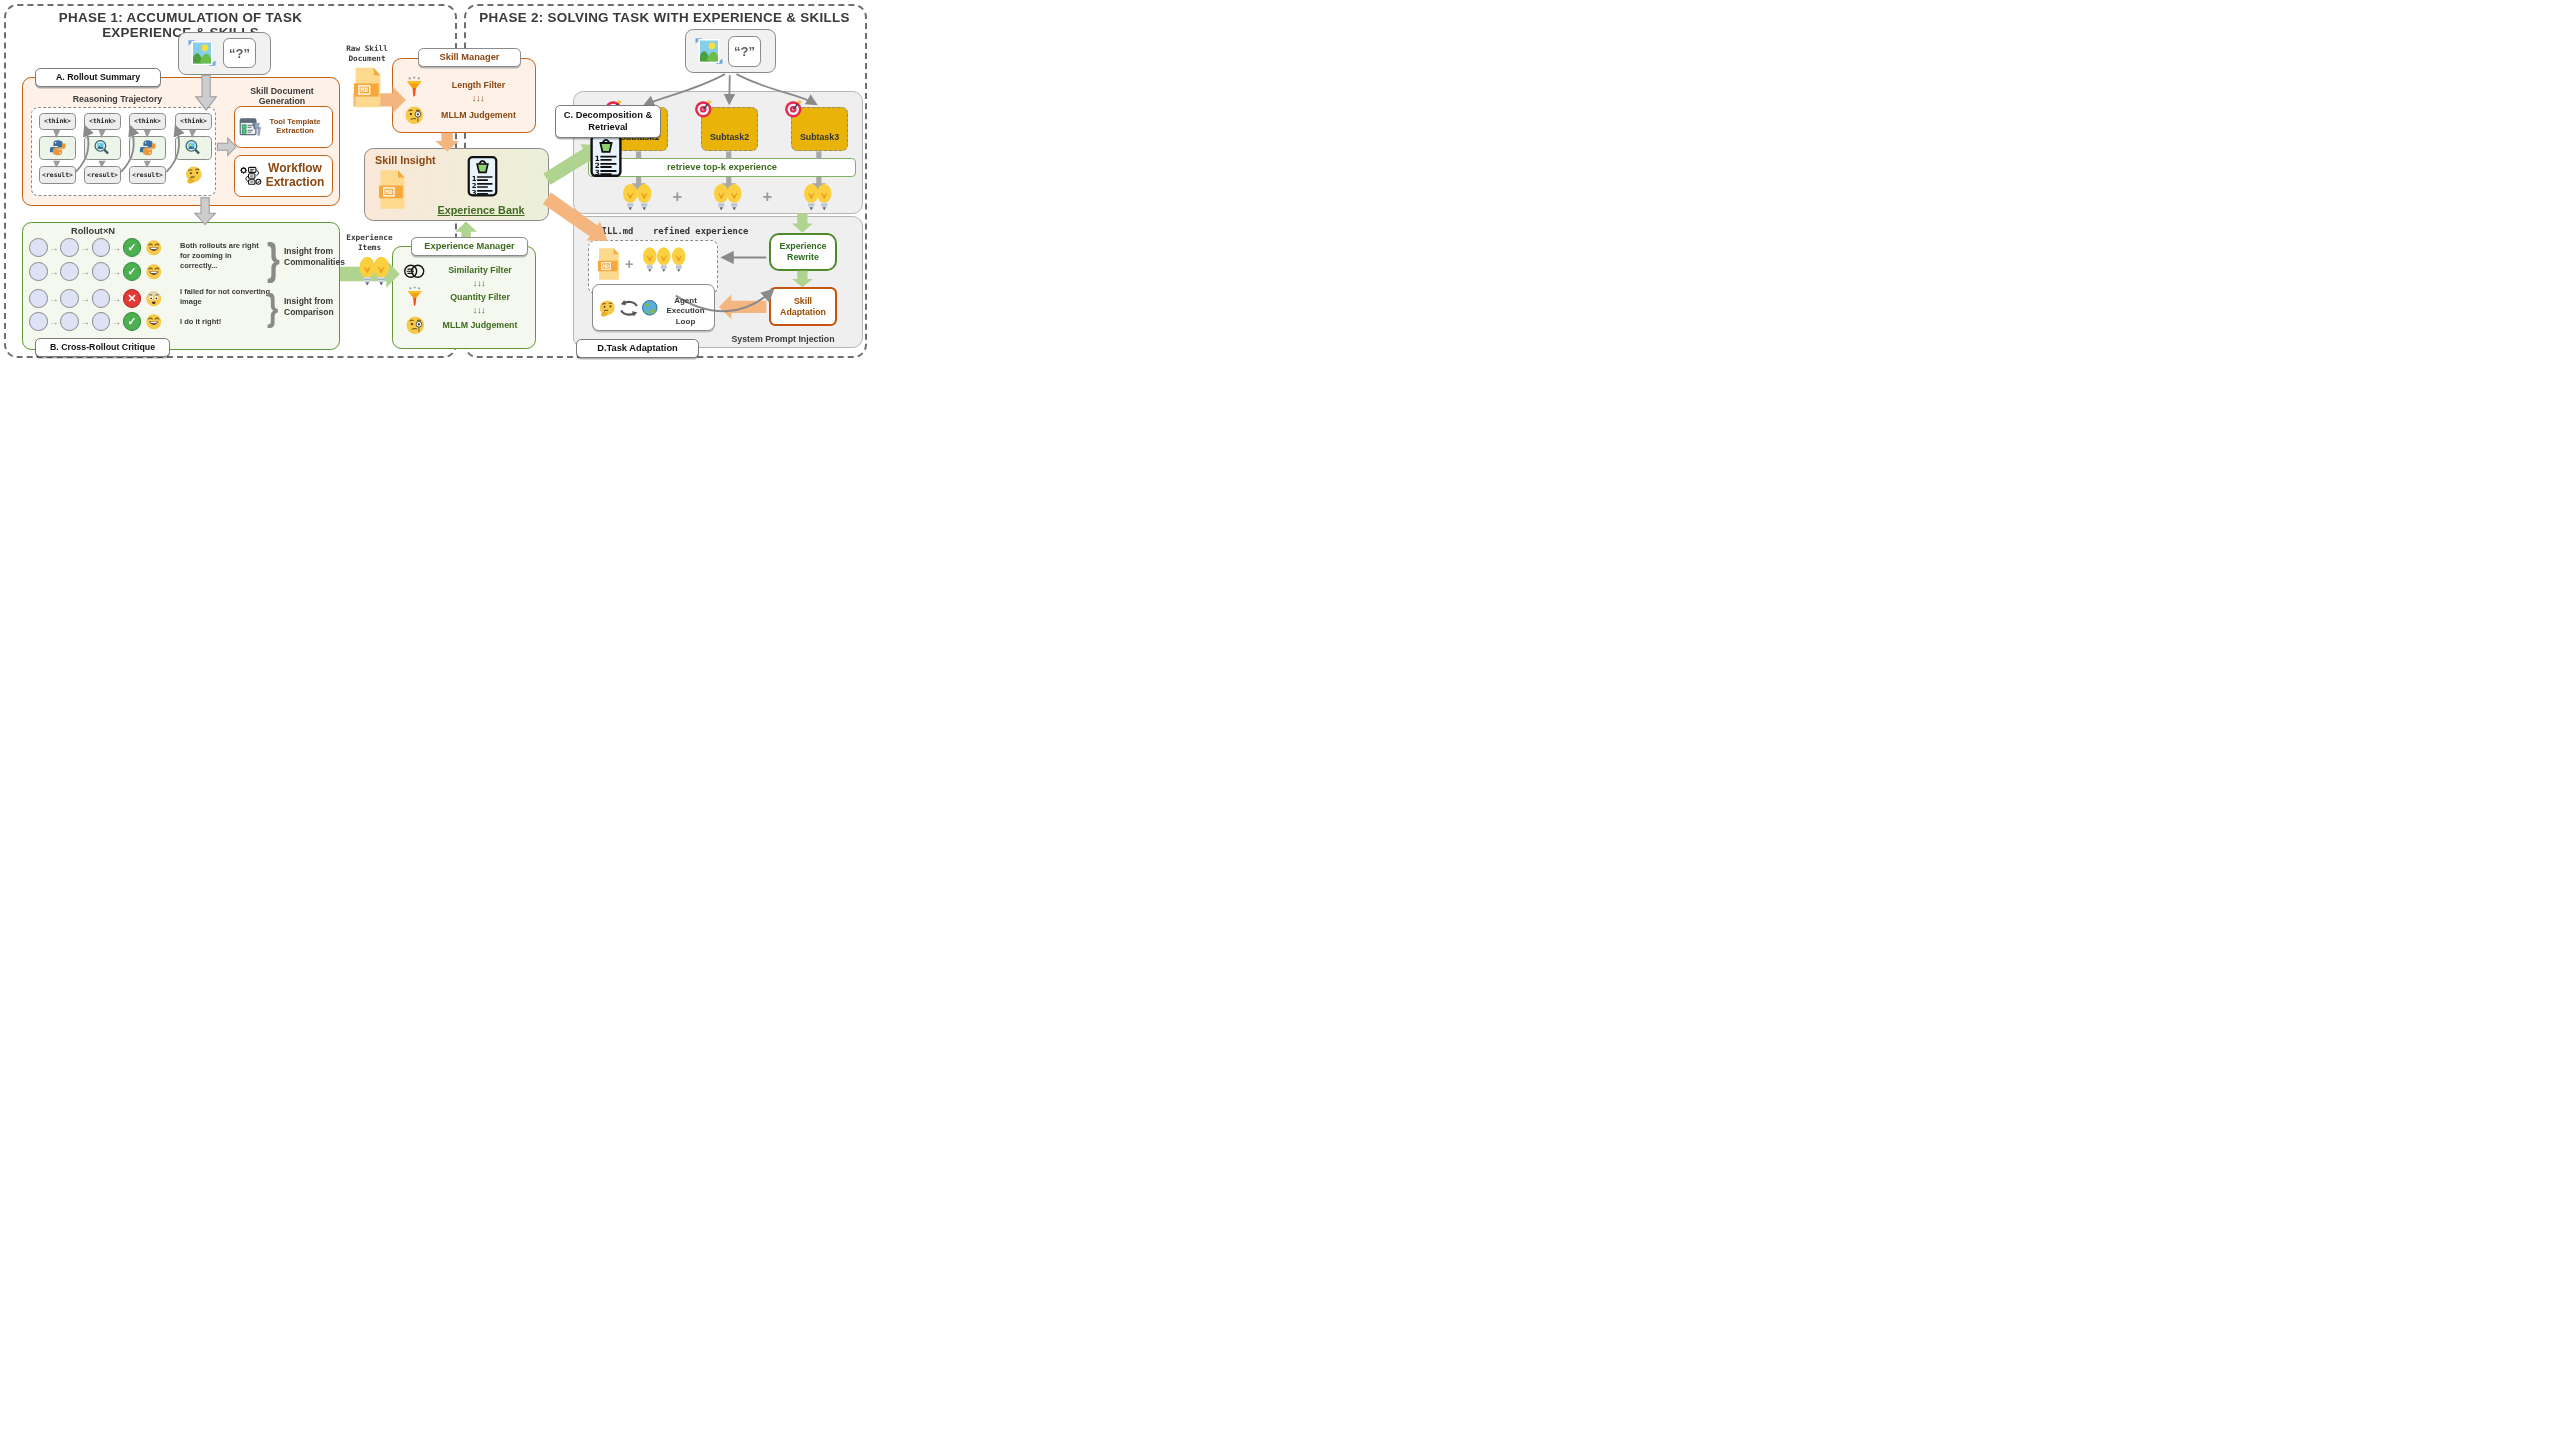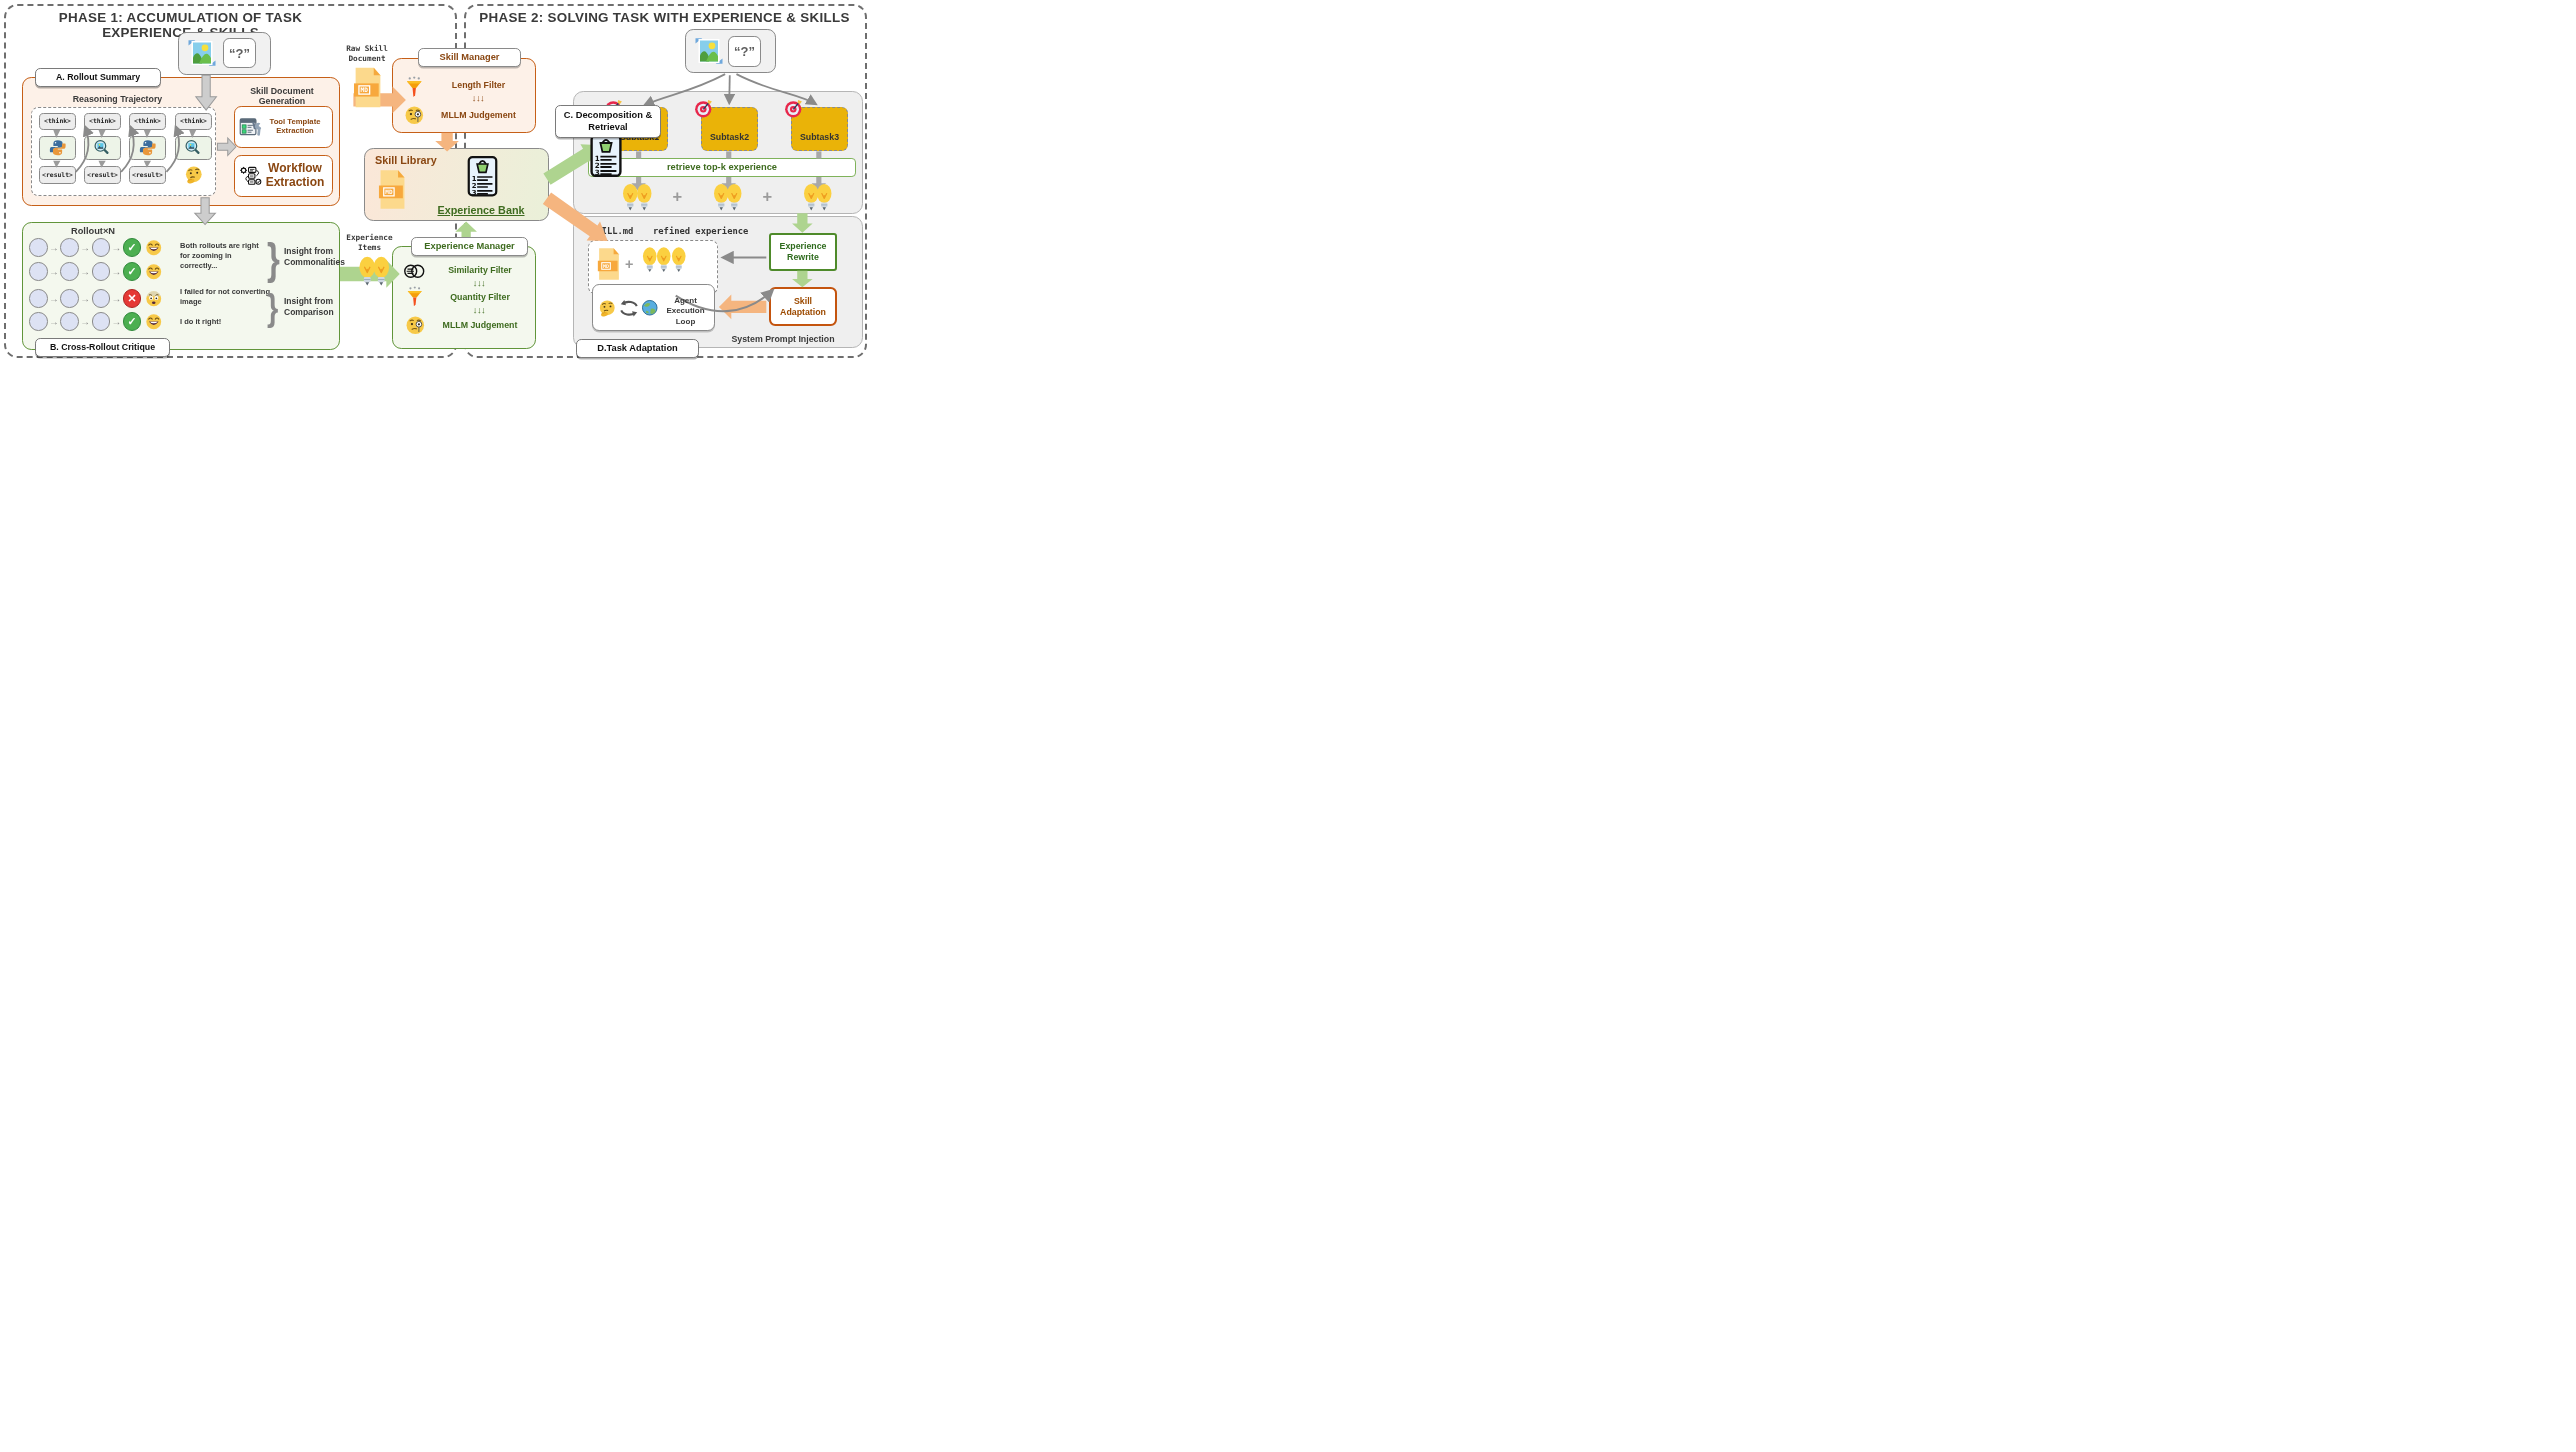--- a/index.html
+++ b/index.html
@@ -15,21 +15,21 @@
   .panel-gray{background:#efefef;border:1.5px solid #b5b5b5;border-radius:10.3px;z-index:3;}
   .iqbox{background:#f1f1f1;border:1.8px solid #8a8a8a;border-radius:8.2px;z-index:10;}
   .qbox{background:#fff;border:1.8px solid #8a8a8a;border-radius:6.2px;display:flex;align-items:center;justify-content:center;
         font-weight:bold;color:#5d5d5d;z-index:12;}
   .node{background:#ededed;border:1.3px solid #8a8a8a;border-radius:4.6px;display:flex;align-items:center;justify-content:center;
         font-family:"DejaVu Sans Mono",monospace;font-weight:bold;font-size:6.4px;color:#222;z-index:10;}
   .toolnode{background:#edf4e8;border:1.3px solid #8a8a8a;border-radius:4.6px;display:flex;align-items:center;justify-content:center;z-index:10;}
   .dashedbox{background:#fff;border:1.8px dashed #8a8a8a;border-radius:7.2px;z-index:6;}
   .obox-white{background:#fff;border:1.8px solid #c65f17;border-radius:7.2px;color:#8a4712;font-weight:bold;text-align:center;
         display:flex;align-items:center;z-index:10;}
-  .gbox-white{background:#fff;border:2.1px solid #4e8a2a;border-radius:3px;color:#2f6b1e;font-weight:bold;text-align:center;
+  .gbox-white{background:#fff;border:2.1px solid #4e8a2a;border-radius:10px;color:#2f6b1e;font-weight:bold;text-align:center;
         display:flex;align-items:center;justify-content:center;z-index:10;}
   .obox-white2{background:#fff;border:2.1px solid #c4540e;border-radius:6.2px;color:#9c4a00;font-weight:bold;text-align:center;
         display:flex;align-items:center;justify-content:center;z-index:10;}
   .titlebox{background:#fff;border:1.5px solid #8a8a8a;border-radius:5.2px;box-shadow:0 1.5px 0 rgba(0,0,0,.25);
         display:flex;align-items:center;justify-content:center;font-weight:bold;z-index:41;}
   .brown{color:#8a4712;}
   .dgreen{color:#3e6b1f;}
   .dark{color:#3a3a3a;}
   .mono{font-family:"DejaVu Sans Mono",monospace;}
   .b{font-weight:bold;}
@@ -397,21 +397,21 @@
     </svg>
   <div class="abs b brown cen" style="left:432px;top:80px;width:93px;font-size:8.8px;z-index:22;">Length Filter</div>
   <div class="abs brown dnarrows" style="left:442px;top:93px;width:72px;z-index:22;">↓↓↓</div>
   <svg class="icon" style="left:404px;top:105px;z-index:22" width="20.6" height="20.6" viewBox="0 0 40 40">
       <use href="#i-monocle"></use>
     </svg>
   <div class="abs b brown cen" style="left:432px;top:110px;width:93px;font-size:8.8px;z-index:22;">MLLM Judgement</div>
 
   <div class="abs" style="left:364px;top:148px;width:185px;height:73px;border:1.8px solid #8a8a8a;border-radius:9.3px;
               background:linear-gradient(100deg,#fbe7d8,#eaf0d9);z-index:10;"></div>
-  <div class="abs b brown" style="left:375px;top:154px;width:103px;font-size:10.8px;z-index:22;">Skill Library</div>
+  <div class="abs b brown" style="left:375px;top:154px;width:103px;font-size:10.8px;z-index:22;">Skill Insight</div>
   <svg class="icon" style="left:378px;top:169px;" width="29" height="41" viewBox="0 0 56 80">
       <use href="#i-md"></use>
     </svg>
   <svg class="icon" style="left:467px;top:151px;" width="31" height="49" viewBox="0 0 60 96">
       <use href="#i-checklist"></use>
     </svg>
   <div class="abs b" style="left:422px;top:204px;width:118px;font-size:10.8px;color:#3e6b1f;text-align:center;z-index:22;text-decoration:underline;">Experience Bank</div>
 
   <div class="abs b mono dark cen" style="left:340px;top:233px;width:59px;font-size:7.7px;line-height:1.3;z-index:6;">Experience Items</div>
   <svg class="icon" style="left:358px;top:256px;" width="18.5" height="30" viewBox="0 0 36 58">

